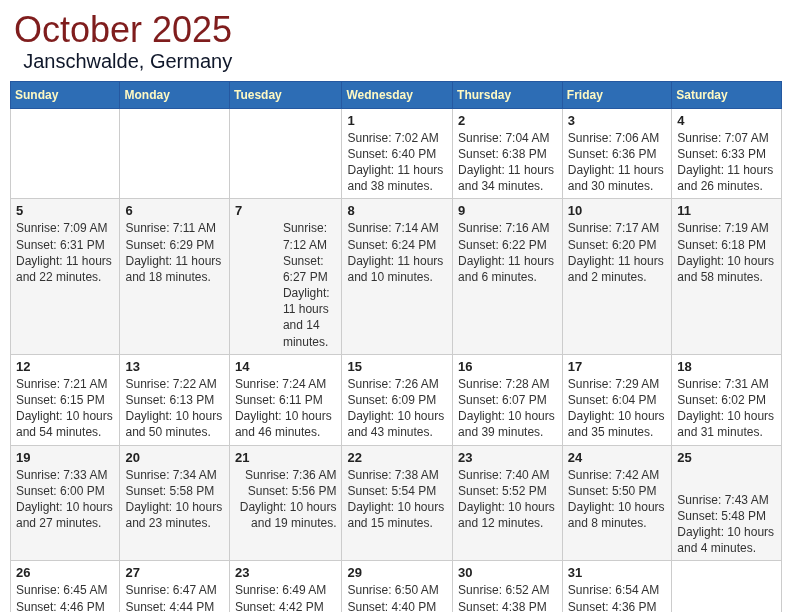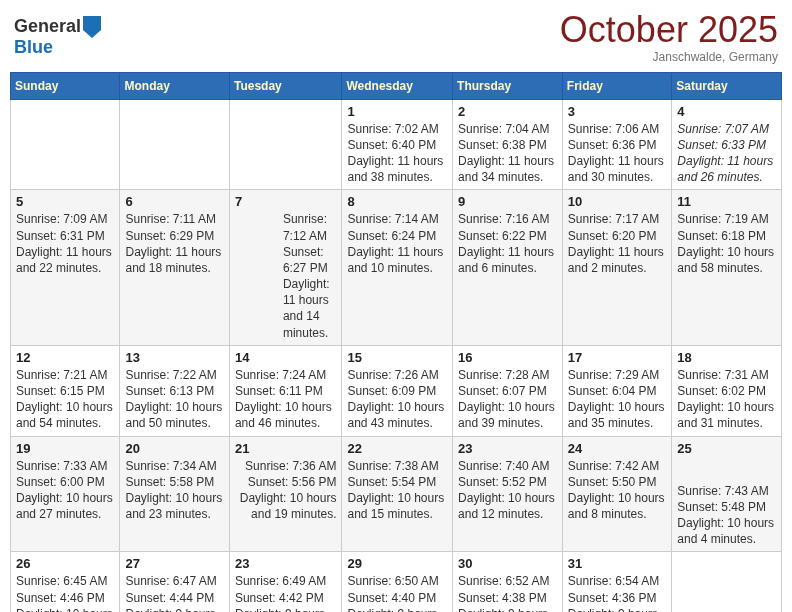--- a/index.html
+++ b/index.html
@@ -38,22 +38,22 @@
     .title-block {
       text-align: right;
     }
     .month-title {
       font-size: 36px;
       font-weight: normal;
       color: #7f1d1d;
       line-height: 1.1;
     }
     .location {
-      font-size: 12px;
-      color: #737373;
+      font-size: 20px;
+      color: #0f172a;
     }
     .calendar {
       width: 100%;
       border-collapse: collapse;
       border: 1px solid #ccc;
     }
     .calendar th {
       background-color: #2d6db5;
       color: #fef9c3;
       font-size: 12px;
@@ -87,31 +87,20 @@
       line-height: 1.35;
     }
     .empty-cell {
       background: #f9f9f9;
     }
   </style>
 </head>
 <body>
 
 <div class="header">
-  <div class="logo">
-    <div>
-      <div style="display:flex;align-items:center;">
-        <span class="logo-text logo-general">General</span>
-        <svg class="logo-icon" viewBox="0 0 18 22" xmlns="http://www.w3.org/2000/svg">
-          <polygon points="0,0 18,0 18,14 9,22 0,14" fill="#1a6fb5"></polygon>
-        </svg>
-      </div>
-      <span class="logo-text logo-blue">Blue</span>
-    </div>
-  </div>
   <div class="title-block">
     <div class="month-title">October 2025</div>
     <div class="location">Janschwalde, Germany</div>
   </div>
 </div>
 
 <table class="calendar">
   <thead>
     <tr id="weekday-header">
     <th>Sunday</th>
@@ -144,21 +133,21 @@
         </td>
         <td>
           <span class="day-num">3</span>
           <div class="day-info" style="white-space: pre-line;">Sunrise: 7:06 AM
 Sunset: 6:36 PM
 Daylight: 11 hours
 and 30 minutes.</div>
         </td>
         <td>
           <span class="day-num">4</span>
-          <div class="day-info" style="white-space: pre-line; font-style: italic;">Sunrise: 7:07 AM
+          <div class="day-info" style="white-space: pre-line;">Sunrise: 7:07 AM
 Sunset: 6:33 PM
 Daylight: 11 hours
 and 26 minutes.</div>
         </td>
       </tr>
       <tr>
         <td>
           <span class="day-num">5</span>
           <div class="day-info" style="white-space: pre-line;">Sunrise: 7:09 AM
 Sunset: 6:31 PM

